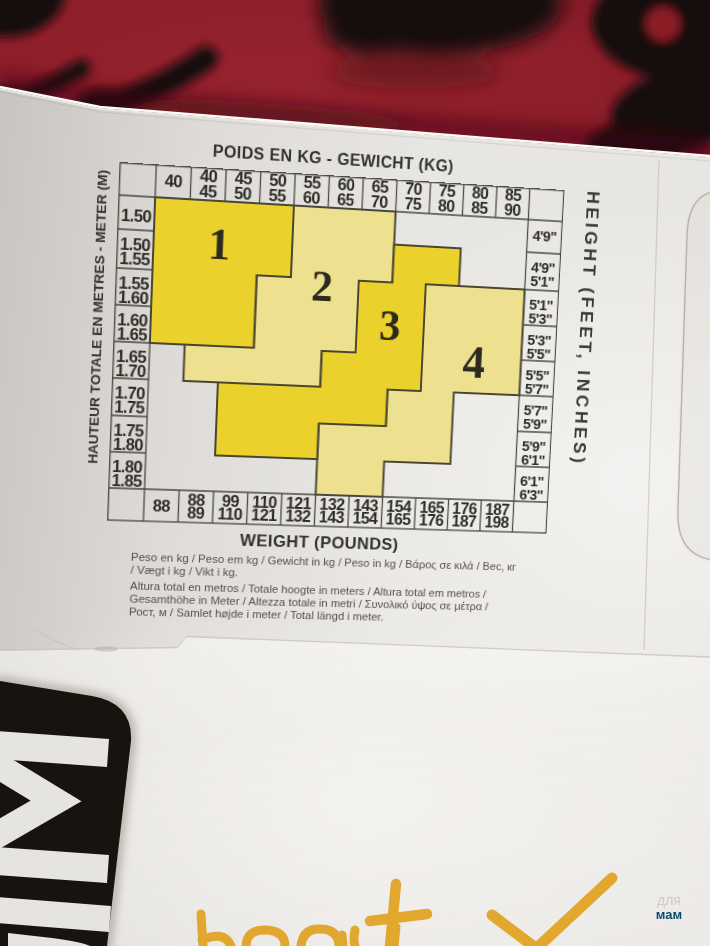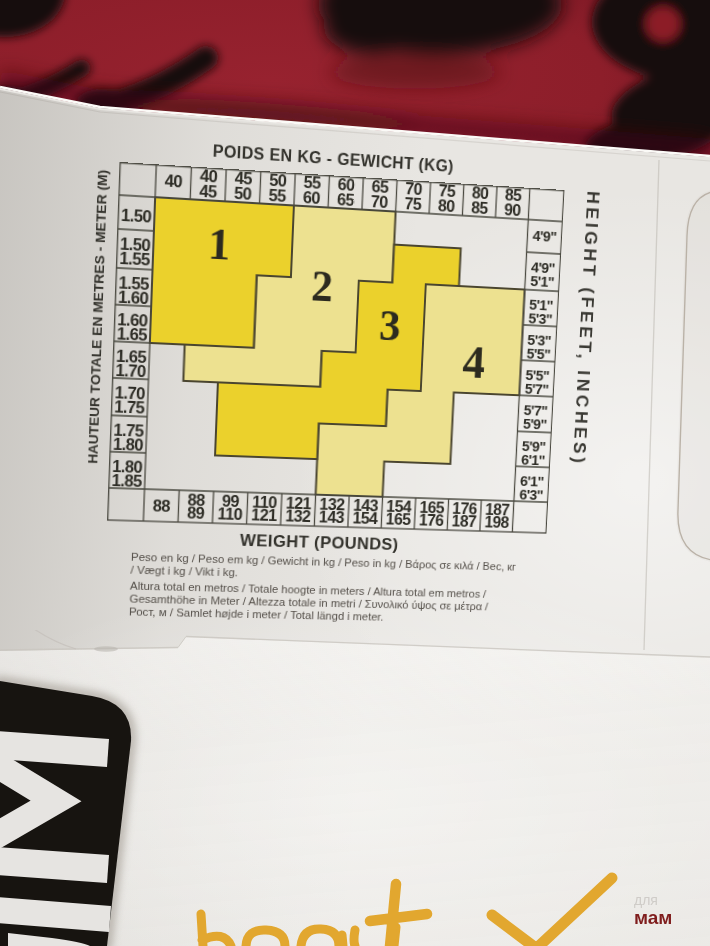--- a/index.html
+++ b/index.html
@@ -283,16 +283,16 @@
     <path d="M 301,946 Q 303,928 321,929 Q 339,930 339,946 M 342,935 L 343,946"></path>
 
     <path d="M 355,930 Q 353,941 355,946 M 396,927 L 394,946"></path>
 
     <path d="M 396,884 Q 393,915 390,946 M 370,921 L 427,914" stroke-width="10.5"></path>
 
     <path d="M 492,915 L 533,946 M 612,878 L 539,946" stroke-width="11"></path>
   </g>
 </svg>
 
-<div class="abs" style="left:634px;top:892px;width:70px;text-align:left;color:#cfccc8;">
+<div class="abs" style="left:634px;top:892px;width:70px;text-align:center;color:#cfccc8;">
   <div style="font-size:14px;">для</div>
-  <div style="font-size:19px;font-weight:bold;margin-top:-1px;color:#7f1d1d;">мам</div>
+  <div style="font-size:13px;font-weight:bold;margin-top:-1px;color:#0c4a6e;">мам</div>
 </div>
 
 </body></html>

